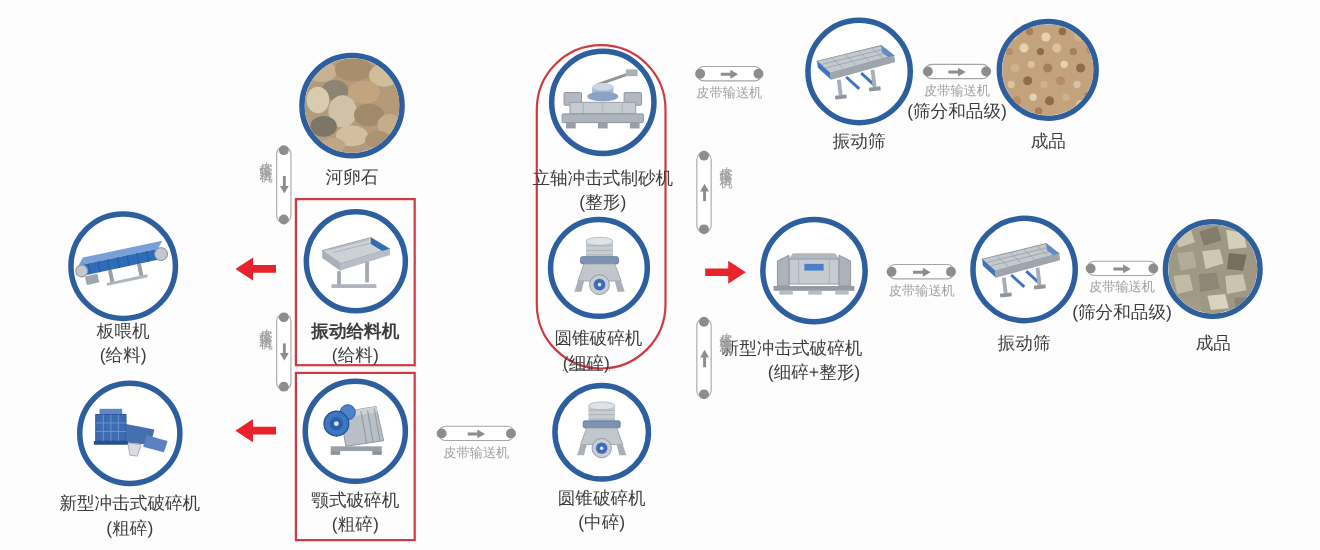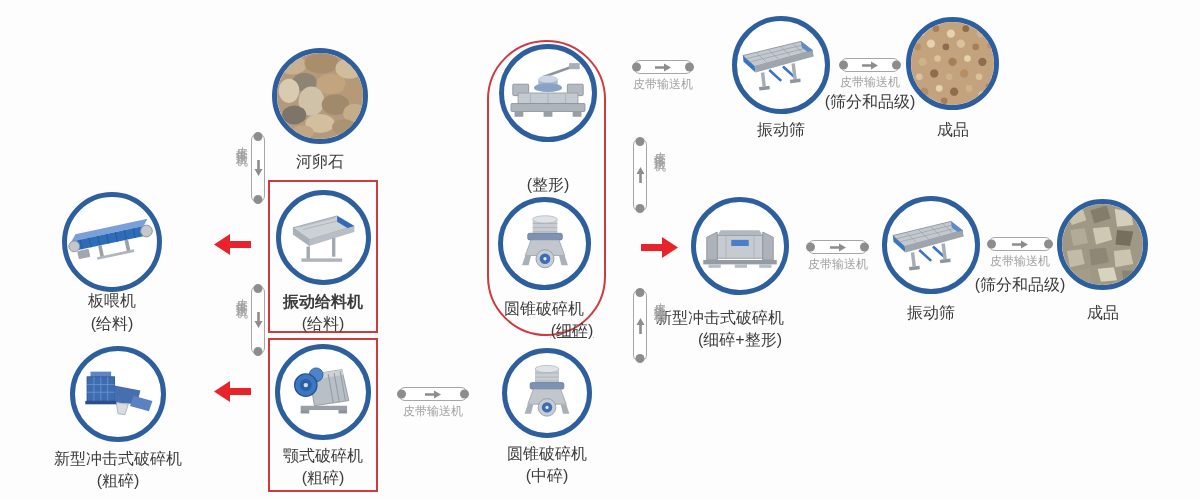--- a/index.html
+++ b/index.html
@@ -175,20 +175,21 @@
           <line x1="30" y1="40" x2="30" y2="52"></line>
           <line x1="50" y1="40" x2="50" y2="52"></line>
           <line x1="70" y1="40" x2="70" y2="52"></line>
         </g>
       <rect x="8" y="52" width="84" height="9" rx="1" fill="#aeb4bb" stroke="#8d939a"></rect>
       <rect x="12" y="61" width="10" height="6" fill="#989ea6"></rect>
       <rect x="45" y="61" width="10" height="6" fill="#989ea6"></rect>
       <rect x="78" y="61" width="10" height="6" fill="#989ea6"></rect>
     </svg>
   </div>
+  <div class="lbl" style="left:548px; top:153px;">立轴冲击式制砂机</div>
   <div class="lbl" style="left:548px; top:175px;">(整形)</div>
 
   <div class="node-circle" style="left:498px; top:197px; width:93px; height:93px;">
     <svg width="82" height="68" viewBox="0 0 100 80">
       <rect x="35" y="10" width="30" height="17" fill="#c8cdd3"></rect>
       <ellipse cx="50" cy="10" rx="15" ry="4.5" fill="#dfe3e8" stroke="#b4bac1"></ellipse>
       <g stroke="#aab0b7" stroke-width="1">
           <line x1="35" y1="15" x2="65" y2="15"></line>
           <line x1="35" y1="20" x2="65" y2="20"></line>
           <line x1="35" y1="25" x2="65" y2="25"></line>
@@ -196,21 +197,21 @@
       <rect x="29" y="27" width="42" height="8" rx="2" fill="#7e92b4" stroke="#66799a"></rect>
       <polygon points="33,35 67,35 74,54 26,54" fill="#c1c7cd" stroke="#99a0a7"></polygon>
       <polygon points="26,54 33,54 30,66 22,66" fill="#aab0b7"></polygon>
       <polygon points="67,54 74,54 78,66 70,66" fill="#aab0b7"></polygon>
       <circle cx="50" cy="58" r="11" fill="#c8cdd3" stroke="#8f959c"></circle>
       <circle cx="50" cy="58" r="6.5" fill="#3d6cb8"></circle>
       <circle cx="50" cy="58" r="2" fill="#dfe7f2"></circle>
     </svg>
   </div>
   <div class="lbl" style="left:544px; top:299px;">圆锥破碎机</div>
-  <div class="lbl" style="left:572px; top:321px;text-decoration:underline;">(细碎)</div>
+  <div class="lbl" style="left:533px; top:321px;text-decoration:underline;">(细碎)</div>
 
   <div class="node-circle" style="left:502px; top:348px; width:90px; height:90px;">
     <svg width="80" height="66" viewBox="0 0 100 80">
       <rect x="35" y="10" width="30" height="17" fill="#c8cdd3"></rect>
       <ellipse cx="50" cy="10" rx="15" ry="4.5" fill="#dfe3e8" stroke="#b4bac1"></ellipse>
       <g stroke="#aab0b7" stroke-width="1">
           <line x1="35" y1="15" x2="65" y2="15"></line>
           <line x1="35" y1="20" x2="65" y2="20"></line>
           <line x1="35" y1="25" x2="65" y2="25"></line>
         </g>

